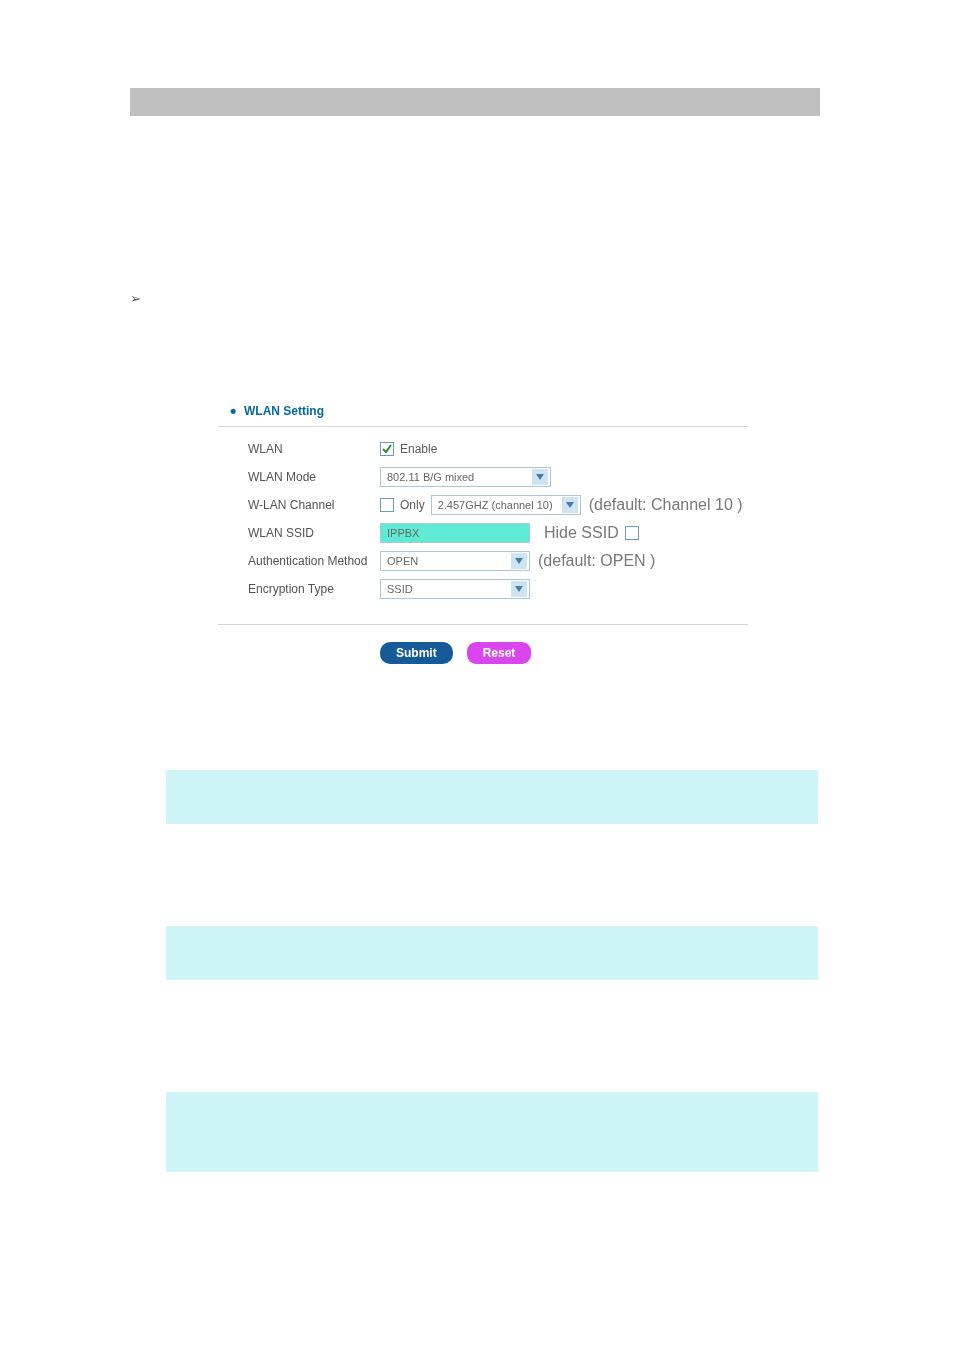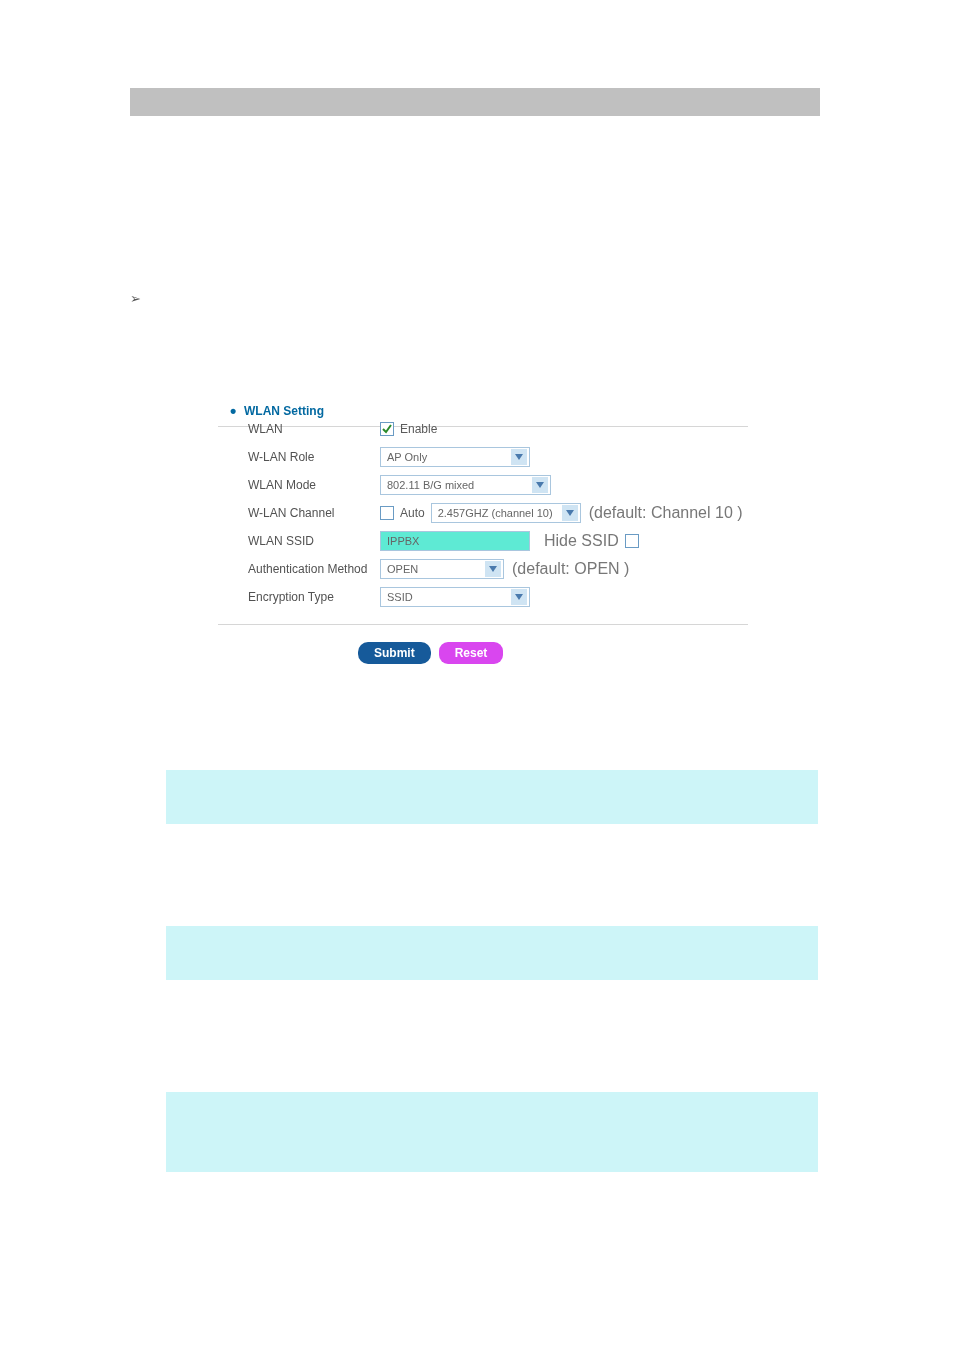--- a/index.html
+++ b/index.html
@@ -45,21 +45,21 @@
     position: absolute;
     left: 218px;
     top: 426px;
     width: 530px;
     border: none;
     border-top: 1px solid #d6d6d6;
   }
   .form-area {
     position: absolute;
     left: 248px;
-    top: 418px;
+    top: 438px;
     width: 520px;
     font-family: Tahoma, Arial, sans-serif;
     font-size: 12px;
     color: #5a5a5a;
   }
   .row {
     display: flex;
     align-items: center;
     margin-bottom: 6px;
     height: 22px;
@@ -118,24 +118,24 @@
   .hr-sep {
     position: absolute;
     left: 218px;
     top: 624px;
     width: 530px;
     border: none;
     border-top: 1px solid #d6d6d6;
   }
   .btn-row {
     position: absolute;
-    left: 358px;
+    left: 380px;
     top: 642px;
     display: flex;
-    gap: 8px;
+    gap: 14px;
   }
   .btn {
     border-radius: 10px;
     height: 22px;
     padding: 0 16px;
     font-size: 12px;
     font-weight: bold;
     color: #fff;
     display: inline-flex;
     align-items: center;
@@ -169,50 +169,39 @@
   <div class="row">
     <span class="label">WLAN</span>
     <span class="chk checked">
       <svg viewBox="0 0 10 10">
           <polyline points="1,5 4,8 9,1" stroke="#2a8a2a" stroke-width="2" fill="none"></polyline>
         </svg>
     </span>
     <span>Enable</span>
   </div>
 
-  <div class="row">
-    <span class="label">W-LAN Role</span>
-    <span class="sel" style="width:150px">
-      <span>AP Only</span>
-      <span class="arrow">
-          <svg viewBox="0 0 8 6">
-            <polygon points="0,0 8,0 4,6" fill="#4a7aad"></polygon>
-          </svg>
-        </span>
-    </span>
-  </div>
 
   <div class="row">
     <span class="label">WLAN Mode</span>
     <span class="sel" style="width:171px">
       <span>802.11 B/G mixed</span>
       <span class="arrow">
           <svg viewBox="0 0 8 6">
             <polygon points="0,0 8,0 4,6" fill="#4a7aad"></polygon>
           </svg>
         </span>
     </span>
   </div>
 
   <div class="row" style="margin-top:4px">
     <span class="label">W-LAN Channel</span>
     <span class="chk">
       
     </span>
-    <span style="margin-right:6px">Auto</span>
+    <span style="margin-right:6px">Only</span>
     <span class="sel" style="width:150px">
       <span>2.457GHZ (channel 10)</span>
       <span class="arrow">
           <svg viewBox="0 0 8 6">
             <polygon points="0,0 8,0 4,6" fill="#4a7aad"></polygon>
           </svg>
         </span>
     </span>
     <span class="hint">(default: Channel 10 )</span>
   </div>
@@ -221,21 +210,21 @@
     <span class="label">WLAN SSID</span>
     <input class="txt" style="width: 150px;" value="IPPBX">
     <span class="hint" style="margin-left:14px;margin-right:6px">Hide SSID</span>
     <span class="chk">
       
     </span>
   </div>
 
   <div class="row">
     <span class="label">Authentication Method</span>
-    <span class="sel" style="width:124px">
+    <span class="sel" style="width:150px">
       <span>OPEN</span>
       <span class="arrow">
           <svg viewBox="0 0 8 6">
             <polygon points="0,0 8,0 4,6" fill="#4a7aad"></polygon>
           </svg>
         </span>
     </span>
     <span class="hint">(default: OPEN )</span>
   </div>
 

